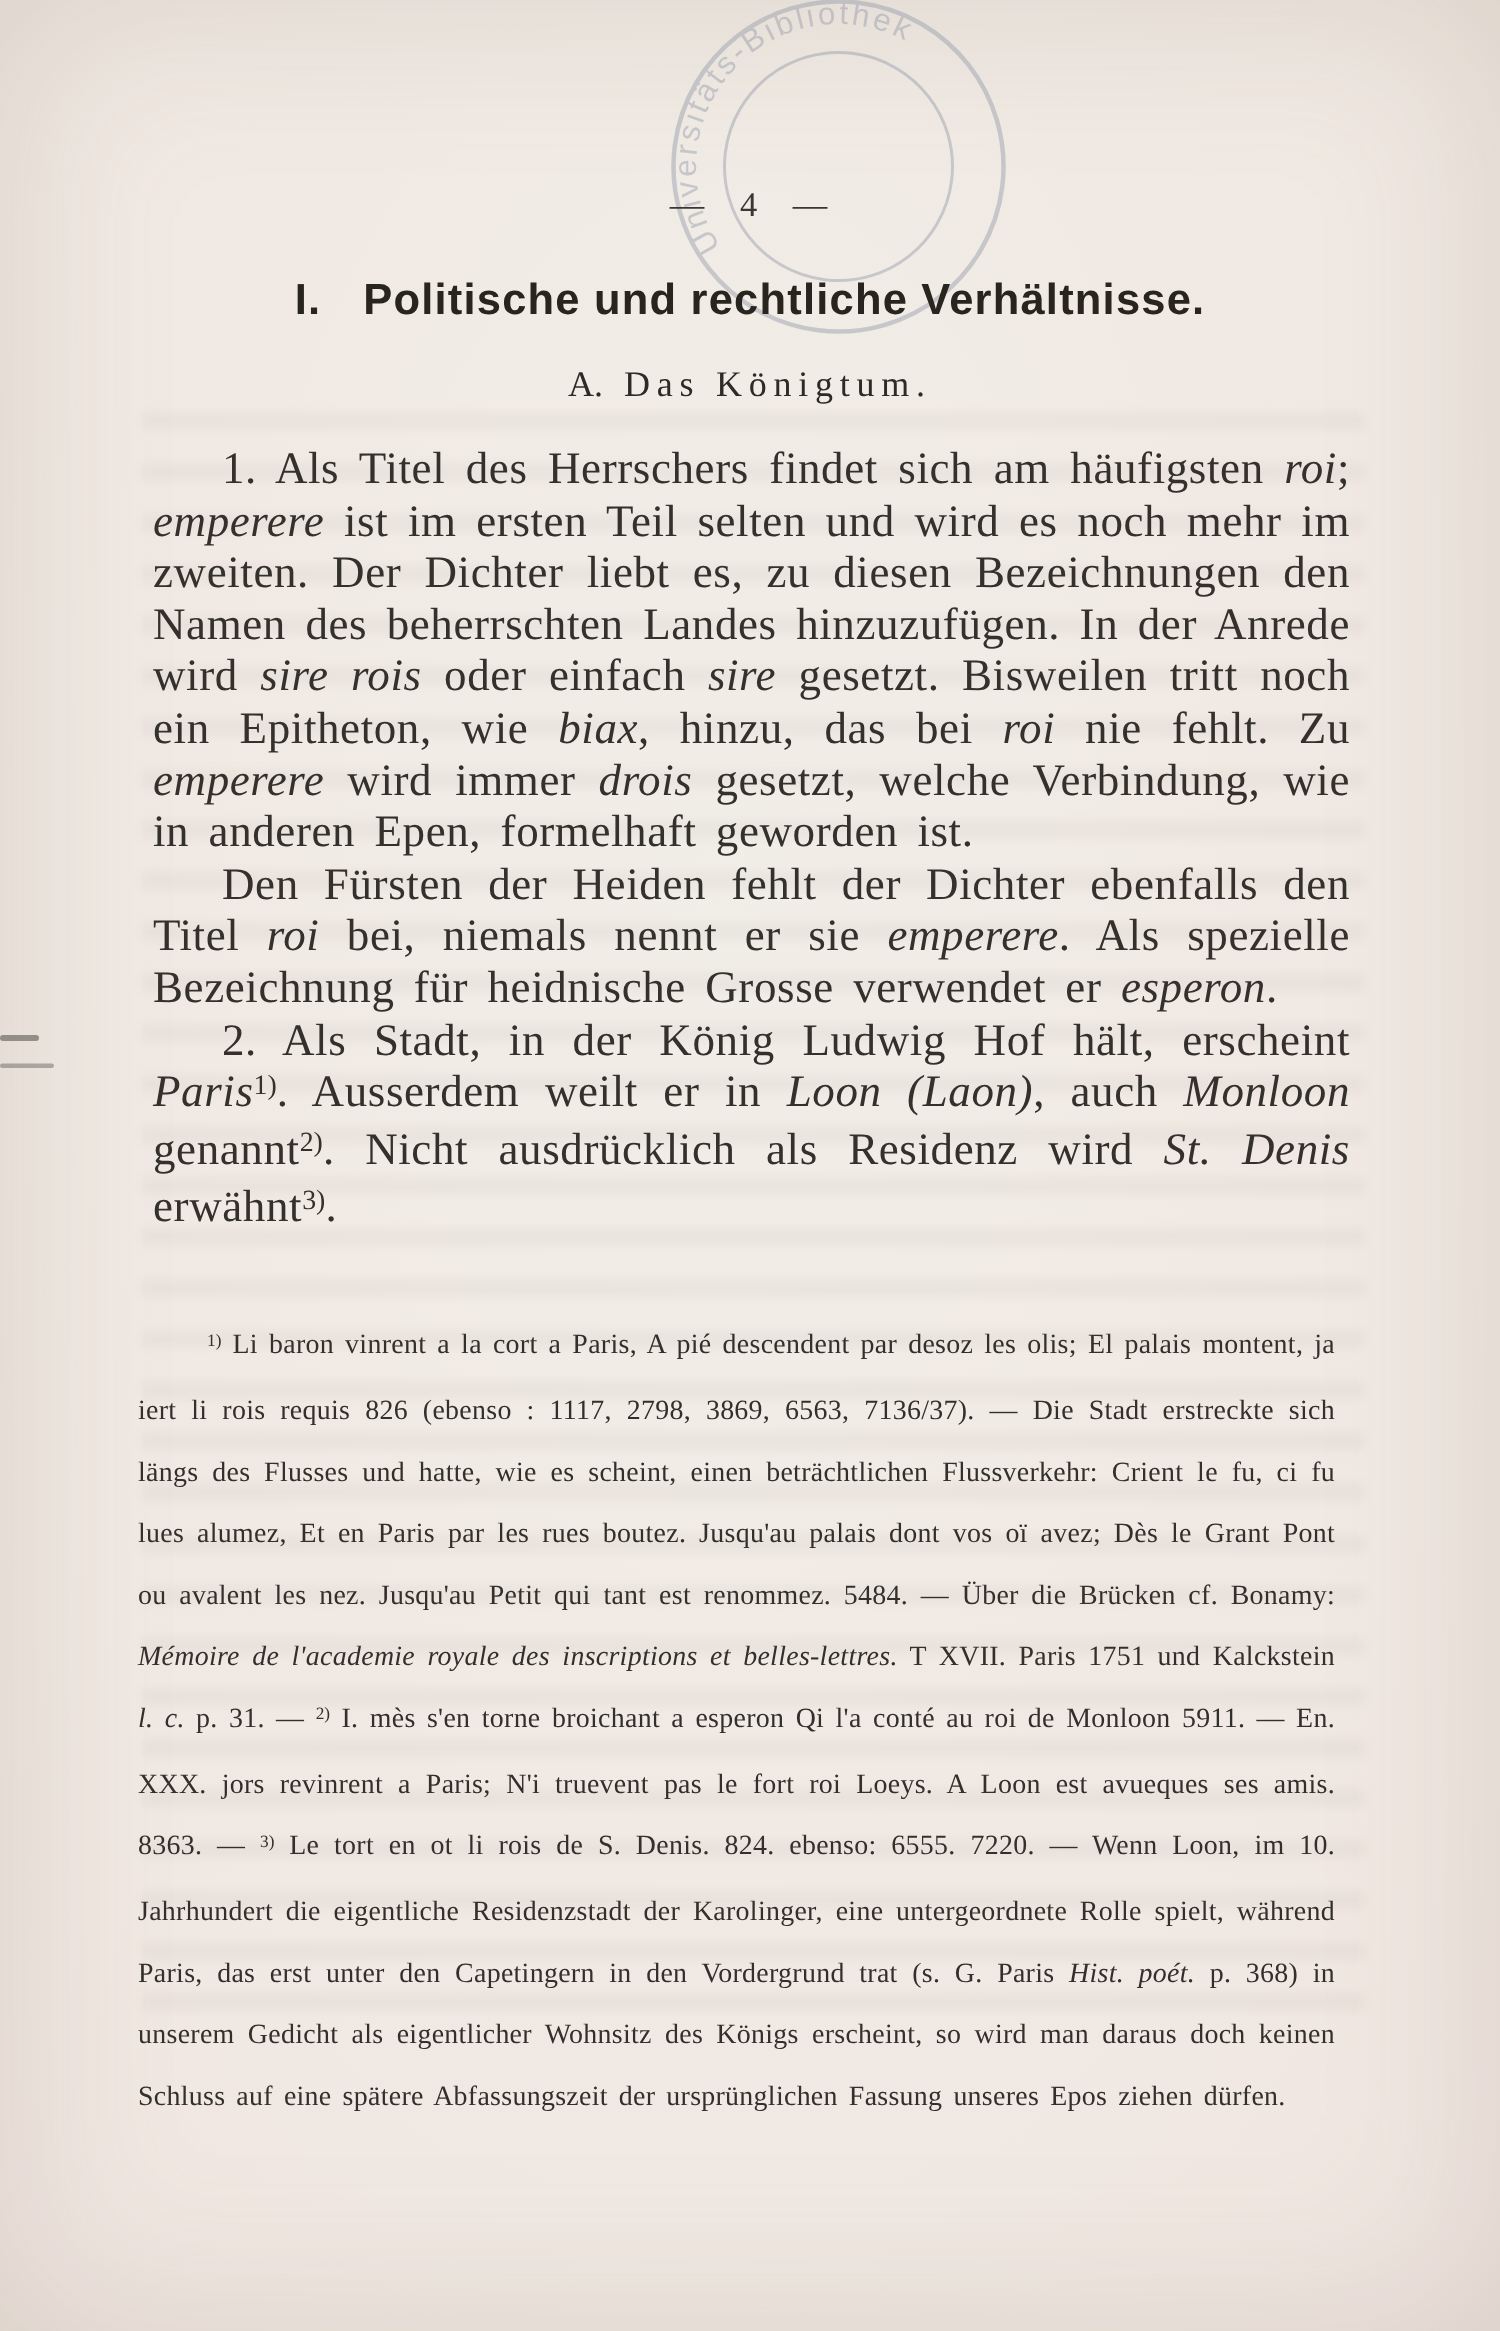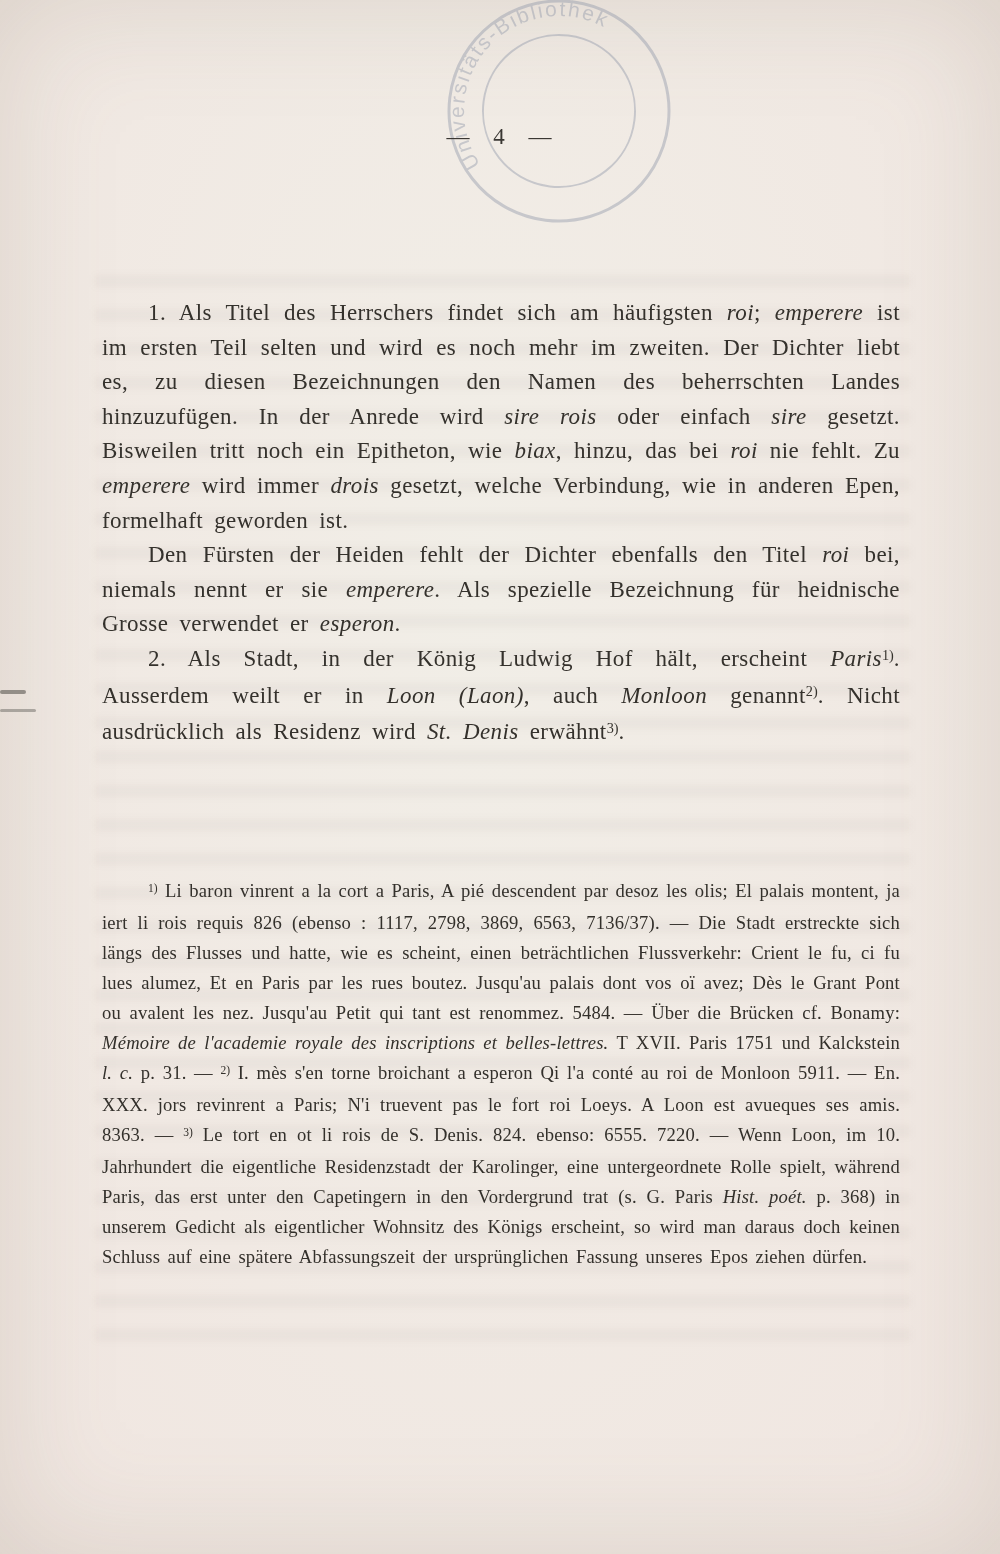--- a/index.html
+++ b/index.html
@@ -73,36 +73,36 @@
     font-weight: 400;
     font-size: 24px;
     color: #2e2b26;
   }
   .subheading .spaced { letter-spacing: 4.5px; margin-left: 14px; }
   .body-text {
     position: absolute;
     top: 296px;
     left: 102px;
     width: 798px;
-    font-size: 23px;
+    font-size: 30px;
     line-height: 34.6px;
     text-align: justify;
     letter-spacing: 0.4px;
     word-spacing: 5px;
     color: #34312c;
     hyphens: auto;
   }
   .body-text p { text-indent: 46px; }
   .footnotes {
     position: absolute;
     top: 876px;
-    left: 102px;
+    left: 92px;
     width: 798px;
     font-size: 18.6px;
-    line-height: 30px;
+    line-height: 41px;
     text-align: justify;
     letter-spacing: 0.2px;
     word-spacing: 2.5px;
     color: #33302b;
     hyphens: auto;
   }
   .footnotes p { text-indent: 46px; }
   .it { font-style: italic; }
   .sup {
     font-size: 0.62em;
@@ -135,21 +135,27 @@
       <circle cx="125" cy="125" r="110" fill="none" stroke-width="3" stroke="#8e96a8"></circle>
       <circle cx="125" cy="125" r="76" fill="none" stroke-width="2" stroke="#8e96a8"></circle>
       <text font-size="21" letter-spacing="2" font-family="Liberation Sans, sans-serif" fill="#8e96a8">
         <textPath href="#arcTop" startOffset="6">Universitäts-Bibliothek</textPath>
       </text>
     </svg>
   </div>
 
   <div class="page-number">— 4 —</div>
 
+  <h1 class="heading">
+    <span class="num">I.</span><span>Politische und rechtliche Verhältnisse.</span>
+  </h1>
 
+  <h2 class="subheading">
+    <span>A.</span><span class="spaced">Das Königtum.</span>
+  </h2>
 
   <div class="body-text">
     <p><span>1. Als Titel des Herrschers findet sich am häufigsten </span><span class="it">roi</span><span>; </span><span class="it">emperere</span><span> ist im ersten Teil selten und wird es noch mehr im zweiten. Der Dichter liebt es, zu diesen Bezeichnungen den Namen des beherrschten Landes hinzuzufügen. In der Anrede wird </span><span class="it">sire rois</span><span> oder einfach </span><span class="it">sire</span><span> gesetzt. Bisweilen tritt noch ein Epitheton, wie </span><span class="it">biax</span><span>, hinzu, das bei </span><span class="it">roi</span><span> nie fehlt. Zu </span><span class="it">emperere</span><span> wird immer </span><span class="it">drois</span><span> gesetzt, welche Verbindung, wie in anderen Epen, formelhaft geworden ist.</span></p>
     <p><span>Den Fürsten der Heiden fehlt der Dichter ebenfalls den Titel </span><span class="it">roi</span><span> bei, niemals nennt er sie </span><span class="it">emperere</span><span>. Als spezielle Bezeichnung für heidnische Grosse verwendet er </span><span class="it">esperon</span><span>.</span></p>
     <p><span>2. Als Stadt, in der König Ludwig Hof hält, erscheint </span><span class="it">Paris</span><span class="sup">1)</span><span>. Ausserdem weilt er in </span><span class="it">Loon (Laon)</span><span>, auch </span><span class="it">Monloon</span><span> genannt</span><span class="sup">2)</span><span>. Nicht ausdrücklich als Residenz wird </span><span class="it">St. Denis</span><span> erwähnt</span><span class="sup">3)</span><span>.</span></p>
   </div>
 
   <div class="footnotes">
     <p><span class="sup">1)</span><span> Li baron vinrent a la cort a Paris, A pié descendent par desoz les olis; El palais montent, ja iert li rois requis 826 (ebenso : 1117, 2798, 3869, 6563, 7136/37). — Die Stadt erstreckte sich längs des Flusses und hatte, wie es scheint, einen beträchtlichen Flussverkehr: Crient le fu, ci fu lues alumez, Et en Paris par les rues boutez. Jusqu'au palais dont vos oï avez; Dès le Grant Pont ou avalent les nez. Jusqu'au Petit qui tant est renommez. 5484. — Über die Brücken cf. Bonamy: </span><span class="it">Mémoire de l'academie royale des inscriptions et belles-lettres.</span><span> T XVII. Paris 1751 und Kalckstein </span><span class="it">l. c.</span><span> p. 31. — </span><span class="sup">2)</span><span> I. mès s'en torne broichant a esperon Qi l'a conté au roi de Monloon 5911. — En. XXX. jors revinrent a Paris; N'i truevent pas le fort roi Loeys. A Loon est avueques ses amis. 8363. — </span><span class="sup">3)</span><span> Le tort en ot li rois de S. Denis. 824. ebenso: 6555. 7220. — Wenn Loon, im 10. Jahrhundert die eigentliche Residenzstadt der Karolinger, eine untergeordnete Rolle spielt, während Paris, das erst unter den Capetingern in den Vordergrund trat (s. G. Paris </span><span class="it">Hist. poét.</span><span> p. 368) in unserem Gedicht als eigentlicher Wohnsitz des Königs erscheint, so wird man daraus doch keinen Schluss auf eine spätere Abfassungszeit der ursprünglichen Fassung unseres Epos ziehen dürfen.</span></p>
   </div>

